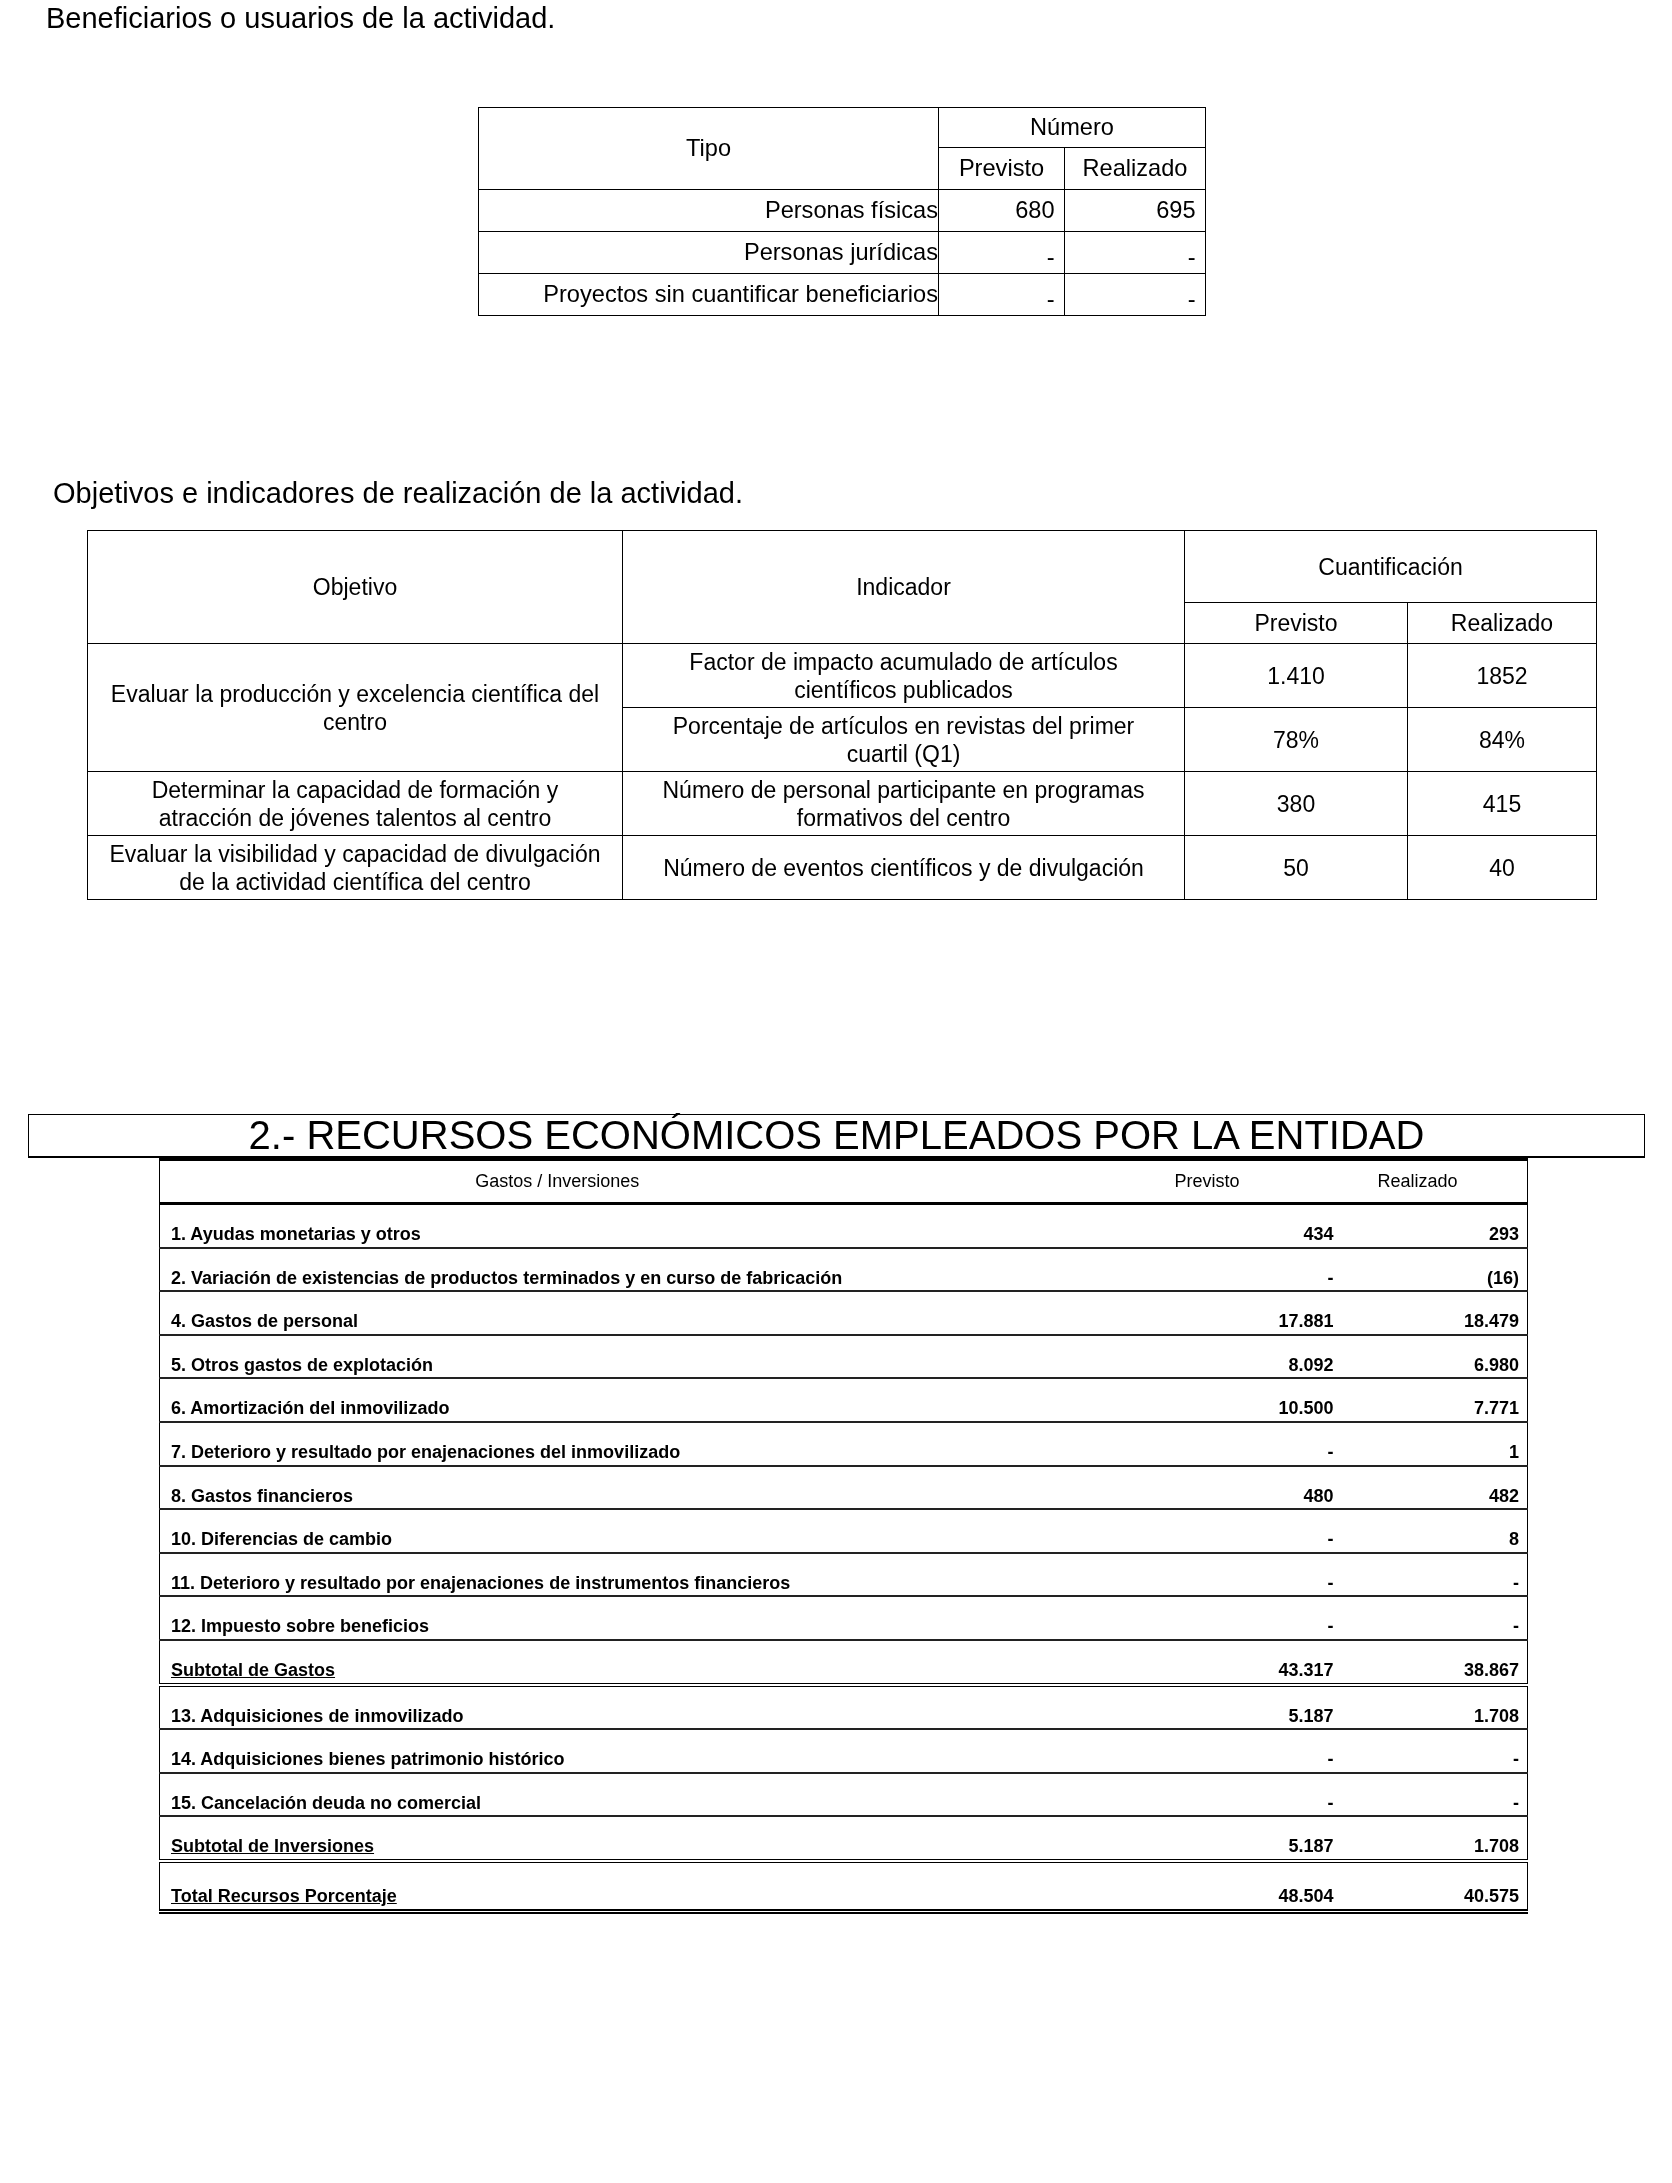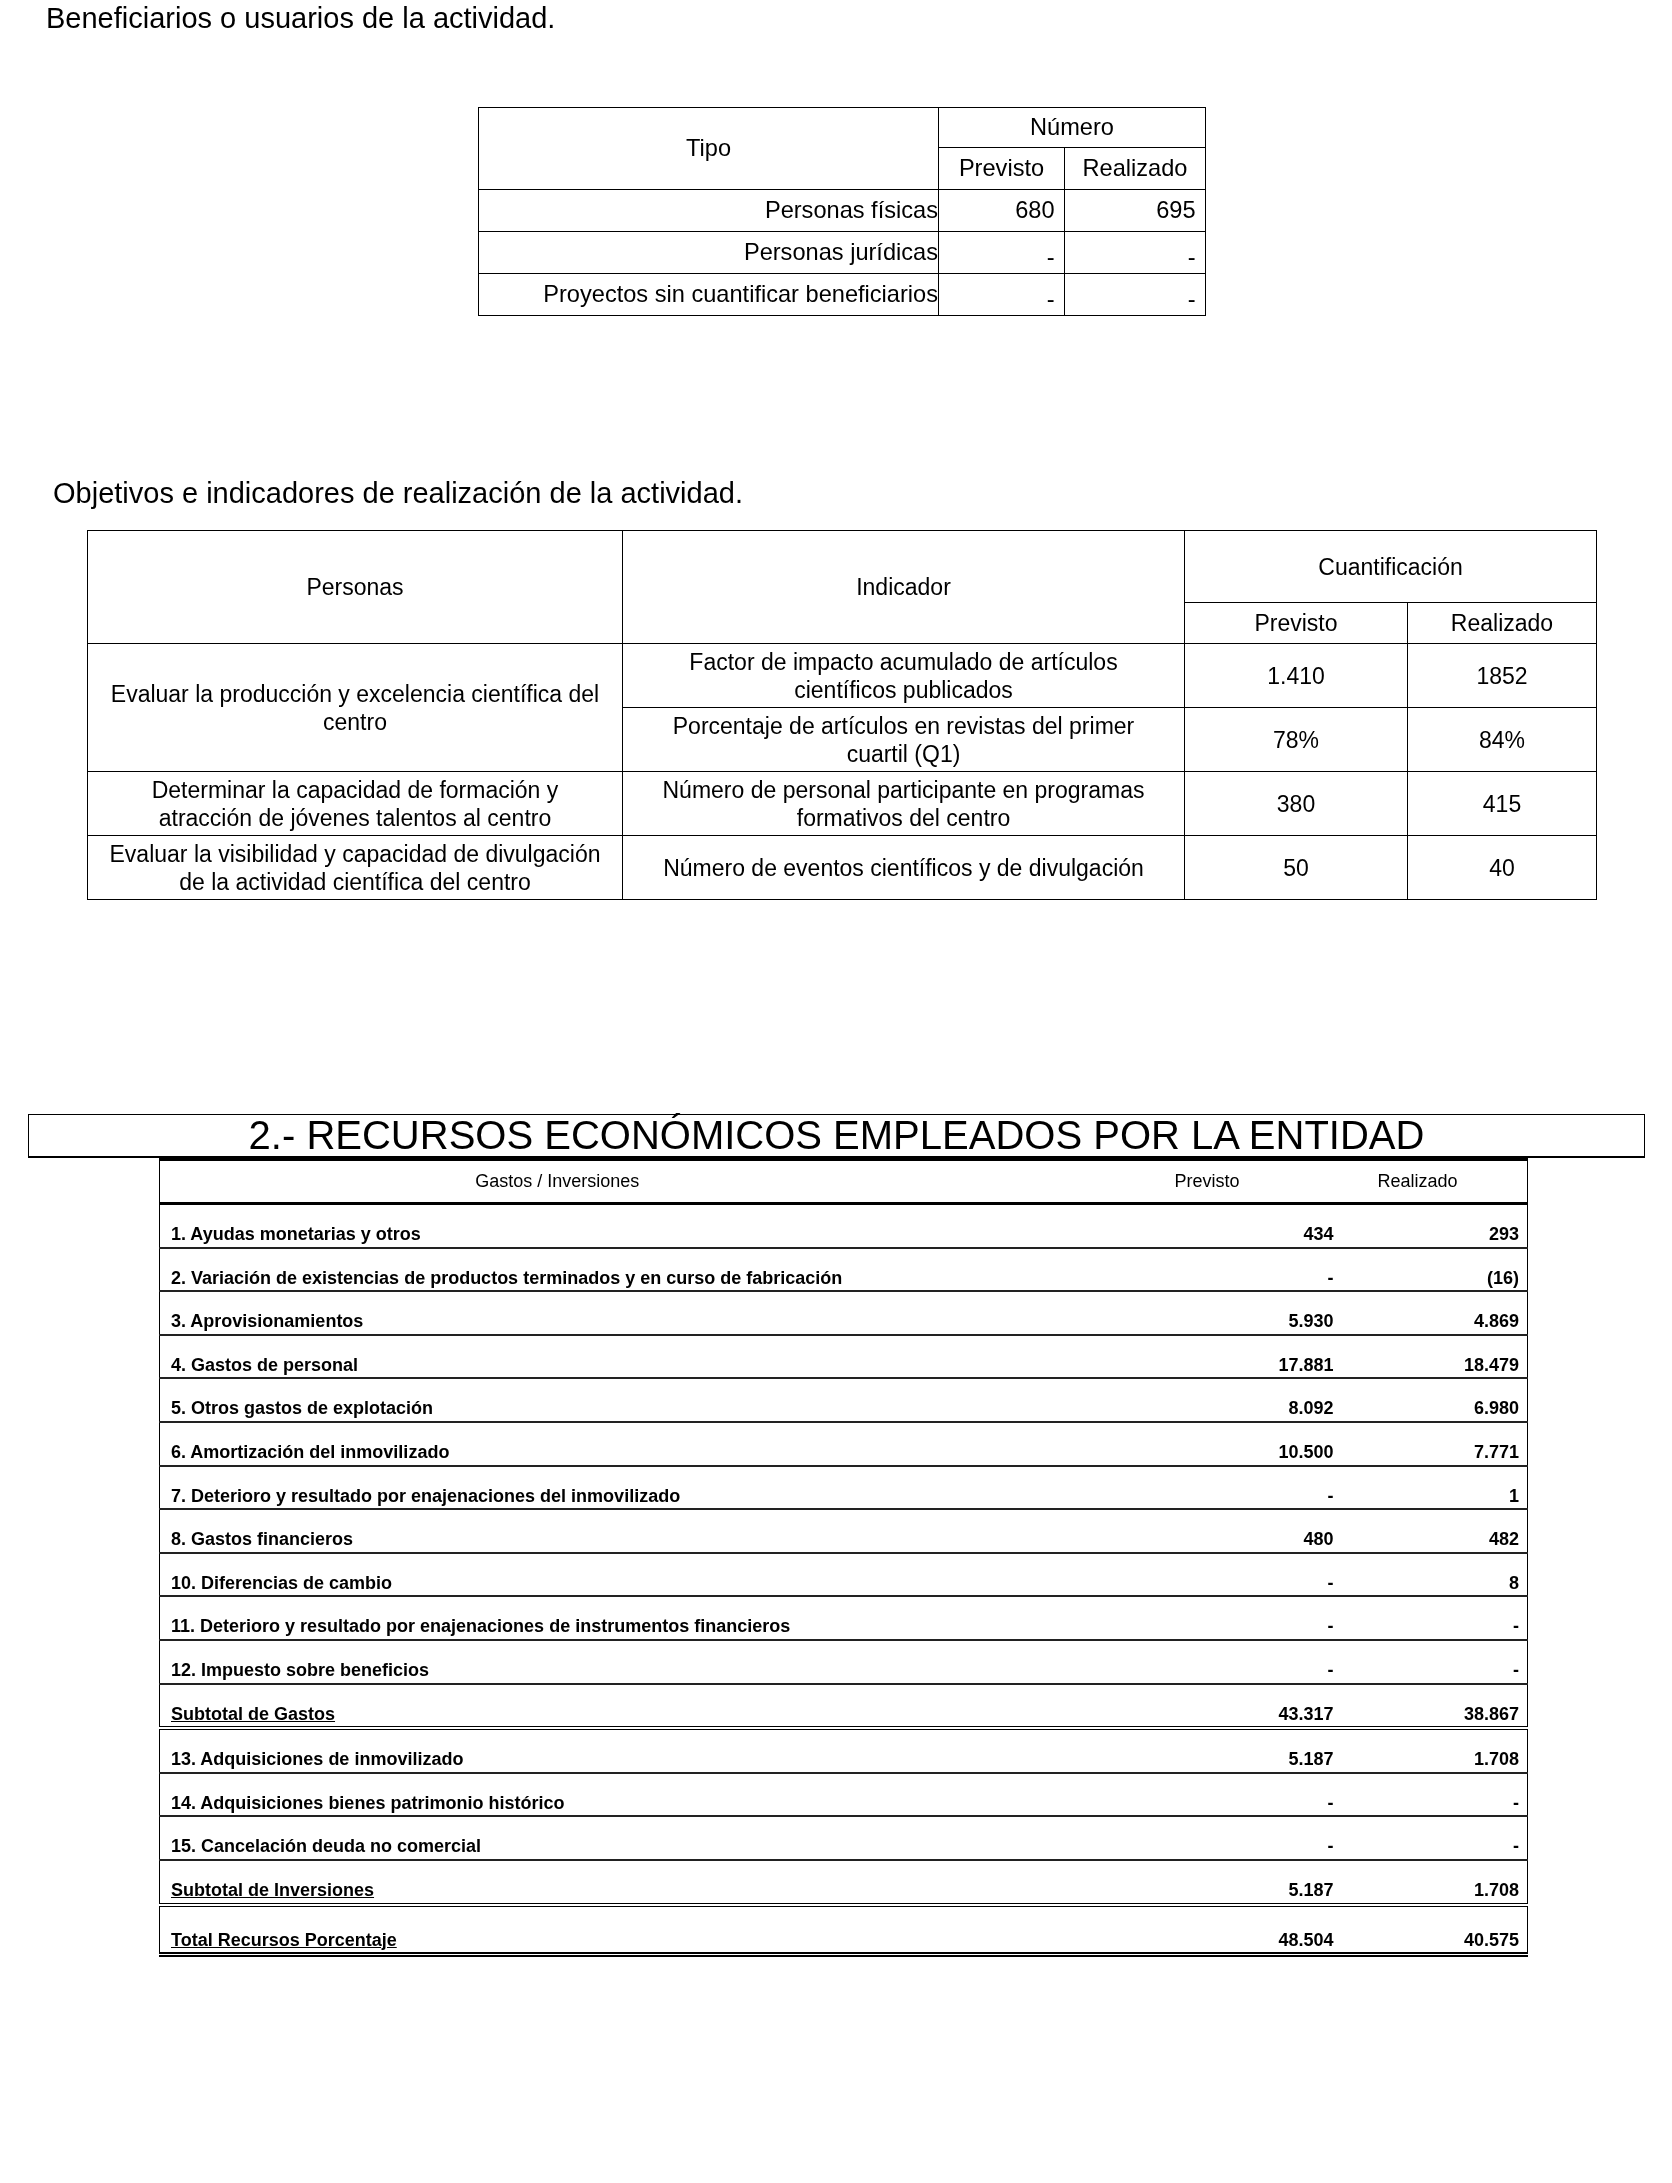--- a/index.html
+++ b/index.html
@@ -76,21 +76,21 @@
 
 <table id="t2">
   <colgroup>
       <col style="width:535px">
       <col style="width:562px">
       <col style="width:223px">
       <col style="width:189px">
     </colgroup>
   <tbody>
       <tr style="height:72px">
-    <td rowspan="2">Personas</td>
+    <td rowspan="2">Objetivo</td>
     <td rowspan="2">Indicador</td>
     <td colspan="2">Cuantificación</td>
   </tr>
   <tr style="height:41px">
     <td>Previsto</td>
     <td>Realizado</td>
   </tr>
   <tr style="height:64px">
     <td rowspan="2" style="padding:0 15.7px;">Evaluar la producción y excelencia científica del centro</td>
     <td style="padding:0 23.6px;">Factor de impacto acumulado de artículos científicos publicados</td>
@@ -137,25 +137,20 @@
         <td class="lbl">1. Ayudas monetarias y otros</td>
         <td class="num">434</td>
         <td class="num">293</td>
       </tr>
     <tr>
         <td class="lbl">2. Variación de existencias de productos terminados y en curso de fabricación</td>
         <td class="num">-</td>
         <td class="num">(16)</td>
       </tr>
     <tr>
-        <td class="lbl">3. Aprovisionamientos</td>
-        <td class="num">5.930</td>
-        <td class="num">4.869</td>
-      </tr>
-    <tr>
         <td class="lbl">4. Gastos de personal</td>
         <td class="num">17.881</td>
         <td class="num">18.479</td>
       </tr>
     <tr>
         <td class="lbl">5. Otros gastos de explotación</td>
         <td class="num">8.092</td>
         <td class="num">6.980</td>
       </tr>
     <tr>

